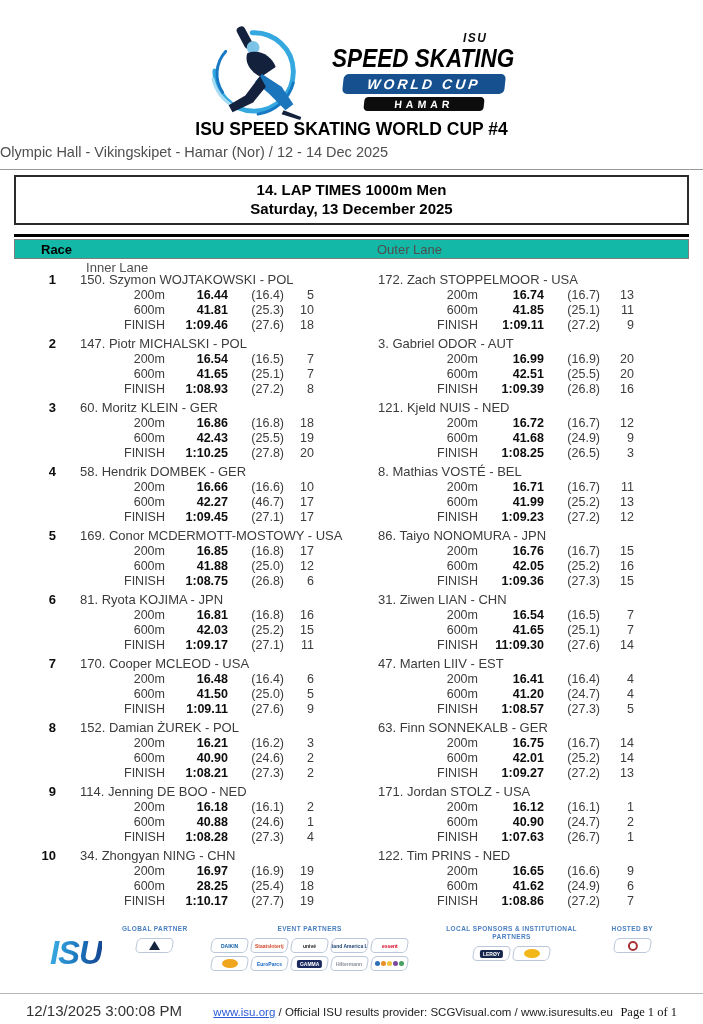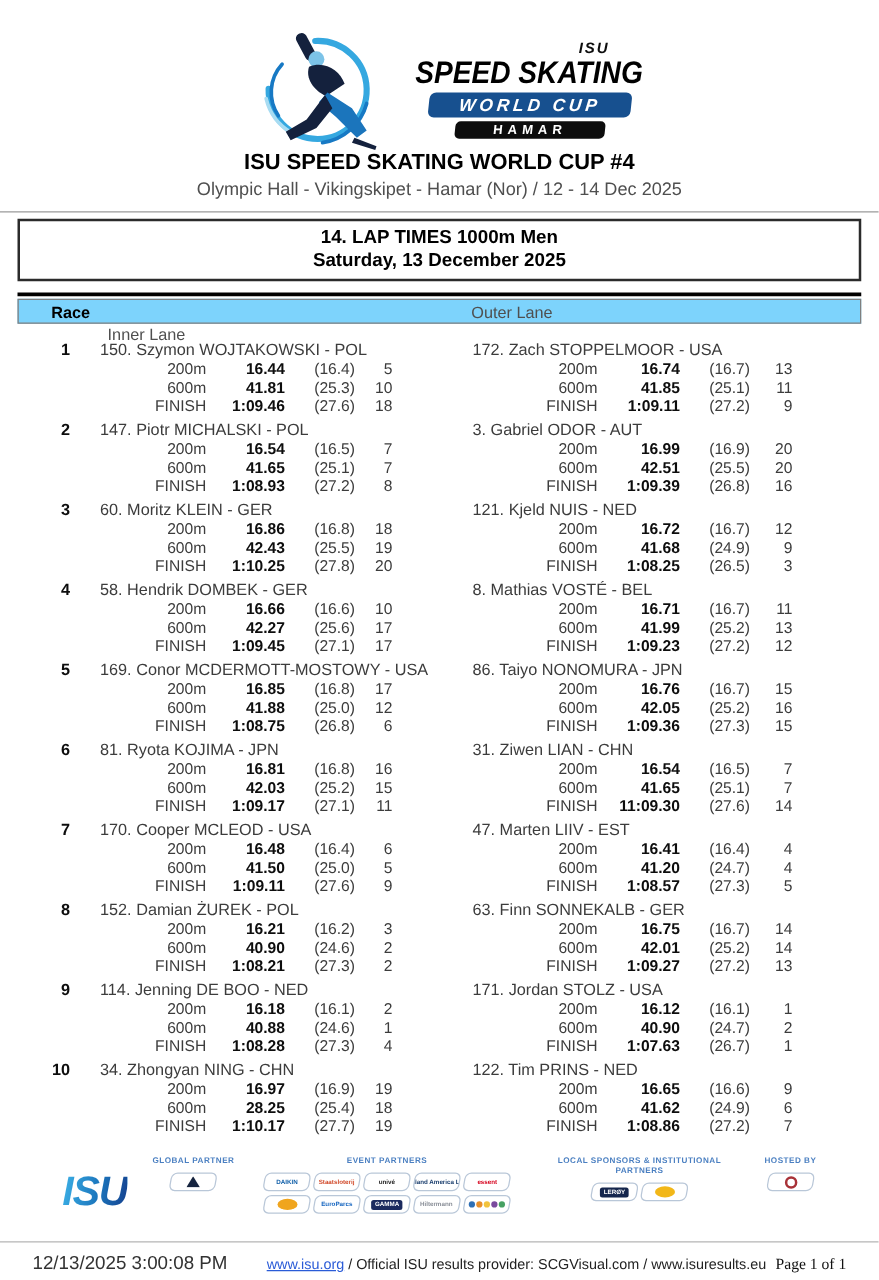--- a/index.html
+++ b/index.html
@@ -14,28 +14,28 @@
   
   .logo-row { display:flex; justify-content:center; align-items:center; gap:4px; padding-top:30px; height:112px; }
   .skater-wrap svg { width:140px; height:102px; display:block; }
   .logo-text { display:flex; flex-direction:column; align-items:center; width:180px; }
   .isu-small { font-size:12px; font-weight:900; font-style:italic; letter-spacing:1.5px; color:#0d0d0d; align-self:flex-end; margin-right:26px; }
   .speed-skating { font-size:25px; font-weight:900; font-style:italic; color:#000; transform:scaleX(.9); white-space:nowrap; line-height:26px; }
   .wc-box { background:#17508f; color:#fff; transform:skewX(-6deg); border-radius:5px; padding:2px 0; width:162px; text-align:center; font-weight:800; font-style:italic; font-size:14px; letter-spacing:3px; margin-top:3px; }
   .hamar-box { background:#0d0d0d; color:#fff; transform:skewX(-6deg); border-radius:4px; padding:1px 0; width:120px; text-align:center; font-weight:800; font-size:10.5px; letter-spacing:4px; margin-top:3px; }
   
   .page-title { text-align:center; font-size:17.5px; font-weight:bold; color:#000; margin-top:7px; }
-  .page-subtitle { text-align:center; font-size:14.5px; color:#4f4f4f; margin-top:4px; }
+  .page-subtitle { text-align:left; font-size:14.5px; color:#4f4f4f; margin-top:4px; }
   .hr1 { border-top:1px solid #9a9a9a; margin-top:9px; }
   
   .event-box { margin:5px 14px 0; border:2px solid #2b2b2b; text-align:center; padding:3px 0 5px; }
   .event-line { font-weight:bold; font-size:15px; line-height:19px; color:#000; }
   
   .table-head-wrap { margin:9px 14px 0; border-top:3px solid #000; padding-top:2px; }
-  .table-head { background:#7dd3fc; border:1px solid #7f7f7f; height:20px; display:flex; align-items:center; font-size:13px; position:relative; }
+  .table-head { background:#14b8a6; border:1px solid #7f7f7f; height:20px; display:flex; align-items:center; font-size:13px; position:relative; }
   .th-race { font-weight:bold; color:#000; margin-left:26px; }
   .th-inner { color:#4f4f4f; margin-left:14px;margin-top:37px; }
   .th-outer { color:#4f4f4f; position:absolute; left:362px; }
   
   .races { padding:13px 14px 0; }
   .race { display:grid; grid-template-columns:50px 300px 1fr; margin-bottom:3px; }
   .race-number { text-align:right; padding-right:8px; font-weight:bold; font-size:13px; color:#0d0d0d; line-height:16px; }
   .lane.inner { padding-left:16px; }
   .lane.outer { padding-left:14px; }
   .lane-name { font-size:13px; color:#3c3c3c; line-height:16px; white-space:nowrap; }
@@ -256,21 +256,21 @@
         <div class="lane-name">58. Hendrik DOMBEK -  GER</div>
         <div class="lane-row">
           <span class="lr-label">200m</span>
           <span class="lr-time">16.66</span>
           <span class="lr-lap">(16.6)</span>
           <span class="lr-rank">10</span>
         </div>
         <div class="lane-row">
           <span class="lr-label">600m</span>
           <span class="lr-time">42.27</span>
-          <span class="lr-lap">(25.6)</span>
+          <span class="lr-lap">(46.7)</span>
           <span class="lr-rank">17</span>
         </div>
         <div class="lane-row">
           <span class="lr-label">FINISH</span>
           <span class="lr-time">1:09.45</span>
           <span class="lr-lap">(27.1)</span>
           <span class="lr-rank">17</span>
         </div>
       </div>
       <div class="lane outer">

